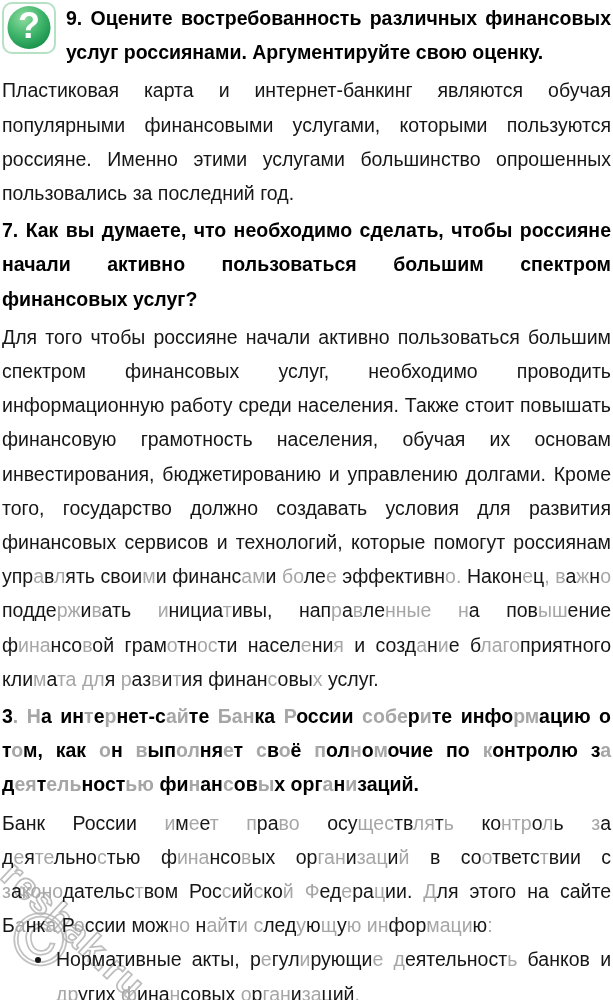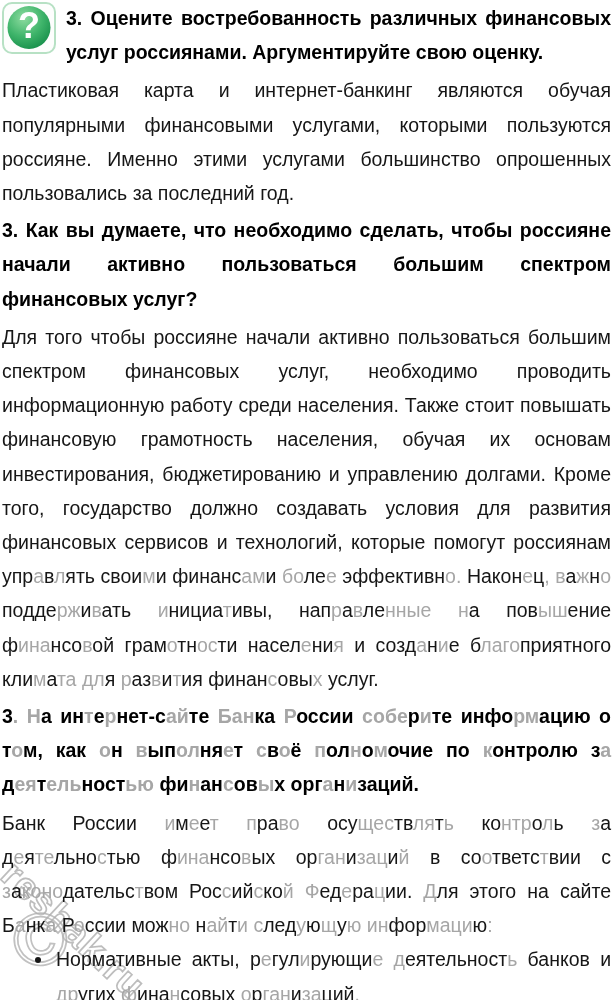--- a/index.html
+++ b/index.html
@@ -66,26 +66,26 @@
             <stop offset="0%" stop-color="#8edca0"></stop>
             <stop offset="55%" stop-color="#3eb46a"></stop>
             <stop offset="100%" stop-color="#148c48"></stop>
           </radialGradient>
         </defs>
         <rect x="1" y="1" width="52" height="50" rx="9" fill="#fdfefd" stroke-width="2" stroke="#b7e1c4"></rect>
         <circle cx="27" cy="25.5" r="21.5" fill="url(#gq)"></circle>
         <text x="27" y="36" text-anchor="middle" font-size="36" font-weight="bold" font-family="Liberation Sans, sans-serif" fill="#ffffff">?</text>
       </svg>
     </div>
-    <h2 class="heading">3. Оцените востребованность различных финансовых услуг россиянами. Аргументируйте свою оценку.</h2>
+    <h2 class="heading">9. Оцените востребованность различных финансовых услуг россиянами. Аргументируйте свою оценку.</h2>
     <p class="answer">Пластиковая карта и интернет-банкинг являются обучая популярными финансовыми услугами, которыми пользуются россияне. Именно этими услугами большинство опрошенных пользовались за последний год.</p>
   </section>
 
   <section>
-    <h2 class="heading">3. Как вы думаете, что необходимо сделать, чтобы россияне начали активно пользоваться большим спектром финансовых услуг?</h2>
+    <h2 class="heading">7. Как вы думаете, что необходимо сделать, чтобы россияне начали активно пользоваться большим спектром финансовых услуг?</h2>
     <p class="answer"><span>Для того чтобы россияне начали активно пользоваться большим спектром финансовых услуг, необходимо проводить информационную работу среди населения. Также стоит повышать финансовую грамотность населения, обучая их основам инвестирования, бюджетированию и управлению долгами. Кроме того, государство должно создавать условия для развития финансовых сервисов и технологий, которые помогут россиянам </span><span><span>у</span><span>п</span><span>р</span><span style="color: rgb(166, 166, 166);">а</span><span>в</span><span style="color: rgb(166, 166, 166);">л</span><span>я</span><span>т</span><span>ь</span> <span>с</span><span>в</span><span>о</span><span>и</span><span style="color: rgb(166, 166, 166);">м</span><span>и</span> <span>ф</span><span>и</span><span>н</span><span>а</span><span>н</span><span>с</span><span style="color: rgb(166, 166, 166);">а</span><span style="color: rgb(166, 166, 166);">м</span><span>и</span> <span style="color: rgb(166, 166, 166);">б</span><span style="color: rgb(166, 166, 166);">о</span><span>л</span><span>е</span><span style="color: rgb(166, 166, 166);">е</span> <span>э</span><span>ф</span><span>ф</span><span>е</span><span>к</span><span>т</span><span>и</span><span>в</span><span>н</span><span style="color: rgb(166, 166, 166);">о</span><span style="color: rgb(166, 166, 166);">.</span> <span>Н</span><span>а</span><span>к</span><span>о</span><span>н</span><span style="color: rgb(166, 166, 166);">е</span><span>ц</span><span style="color: rgb(166, 166, 166);">,</span> <span style="color: rgb(166, 166, 166);">в</span><span>а</span><span style="color: rgb(166, 166, 166);">ж</span><span>н</span><span style="color: rgb(166, 166, 166);">о</span> <span>п</span><span>о</span><span>д</span><span>д</span><span>е</span><span style="color: rgb(166, 166, 166);">р</span><span style="color: rgb(166, 166, 166);">ж</span><span>и</span><span style="color: rgb(166, 166, 166);">в</span><span>а</span><span>т</span><span>ь</span> <span style="color: rgb(166, 166, 166);">и</span><span>н</span><span>и</span><span>ц</span><span>и</span><span>а</span><span style="color: rgb(166, 166, 166);">т</span><span>и</span><span>в</span><span>ы</span><span>,</span> <span>н</span><span>а</span><span>п</span><span style="color: rgb(166, 166, 166);">р</span><span>а</span><span style="color: rgb(166, 166, 166);">в</span><span>л</span><span>е</span><span style="color: rgb(166, 166, 166);">н</span><span style="color: rgb(166, 166, 166);">н</span><span style="color: rgb(166, 166, 166);">ы</span><span style="color: rgb(166, 166, 166);">е</span> <span style="color: rgb(166, 166, 166);">н</span><span>а</span> <span>п</span><span>о</span><span>в</span><span style="color: rgb(166, 166, 166);">ы</span><span style="color: rgb(166, 166, 166);">ш</span><span>е</span><span>н</span><span>и</span><span>е</span> <span>ф</span><span style="color: rgb(166, 166, 166);">и</span><span style="color: rgb(166, 166, 166);">н</span><span style="color: rgb(166, 166, 166);">а</span><span>н</span><span>с</span><span>о</span><span style="color: rgb(166, 166, 166);">в</span><span>о</span><span>й</span> <span>г</span><span>р</span><span>а</span><span>м</span><span style="color: rgb(166, 166, 166);">о</span><span>т</span><span>н</span><span style="color: rgb(166, 166, 166);">о</span><span style="color: rgb(166, 166, 166);">с</span><span>т</span><span>и</span> <span>н</span><span>а</span><span>с</span><span>е</span><span>л</span><span style="color: rgb(166, 166, 166);">е</span><span>н</span><span>и</span><span style="color: rgb(166, 166, 166);">я</span> <span>и</span> <span>с</span><span>о</span><span>з</span><span>д</span><span style="color: rgb(166, 166, 166);">а</span><span>н</span><span style="color: rgb(166, 166, 166);">и</span><span>е</span> <span>б</span><span style="color: rgb(166, 166, 166);">л</span><span style="color: rgb(166, 166, 166);">а</span><span style="color: rgb(166, 166, 166);">г</span><span style="color: rgb(166, 166, 166);">о</span><span>п</span><span>р</span><span>и</span><span>я</span><span>т</span><span>н</span><span>о</span><span>г</span><span>о</span> <span>к</span><span>л</span><span>и</span><span style="color: rgb(166, 166, 166);">м</span><span>а</span><span style="color: rgb(166, 166, 166);">т</span><span style="color: rgb(166, 166, 166);">а</span> <span style="color: rgb(166, 166, 166);">д</span><span style="color: rgb(166, 166, 166);">л</span><span>я</span> <span style="color: rgb(166, 166, 166);">р</span><span>а</span><span>з</span><span style="color: rgb(166, 166, 166);">в</span><span>и</span><span style="color: rgb(166, 166, 166);">т</span><span>и</span><span>я</span> <span>ф</span><span>и</span><span>н</span><span>а</span><span>н</span><span style="color: rgb(166, 166, 166);">с</span><span>о</span><span>в</span><span>ы</span><span style="color: rgb(166, 166, 166);">х</span> <span>у</span><span>с</span><span>л</span><span>у</span><span>г</span><span>.</span></span></p>
   </section>
 
   <section>
     <h2 class="heading"><span>3</span><span style="color: rgb(166, 166, 166);">.</span> <span style="color: rgb(166, 166, 166);">Н</span><span>а</span> <span>и</span><span>н</span><span style="color: rgb(166, 166, 166);">т</span><span>е</span><span style="color: rgb(166, 166, 166);">р</span><span>н</span><span>е</span><span>т</span><span>-</span><span>с</span><span style="color: rgb(166, 166, 166);">а</span><span style="color: rgb(166, 166, 166);">й</span><span>т</span><span>е</span> <span style="color: rgb(166, 166, 166);">Б</span><span style="color: rgb(166, 166, 166);">а</span><span style="color: rgb(166, 166, 166);">н</span><span>к</span><span>а</span> <span style="color: rgb(166, 166, 166);">Р</span><span>о</span><span>с</span><span>с</span><span>и</span><span>и</span> <span style="color: rgb(166, 166, 166);">с</span><span style="color: rgb(166, 166, 166);">о</span><span style="color: rgb(166, 166, 166);">б</span><span style="color: rgb(166, 166, 166);">е</span><span>р</span><span style="color: rgb(166, 166, 166);">и</span><span>т</span><span>е</span> <span>и</span><span>н</span><span>ф</span><span>о</span><span style="color: rgb(166, 166, 166);">р</span><span style="color: rgb(166, 166, 166);">м</span><span>а</span><span>ц</span><span>и</span><span>ю</span> <span>о</span> <span>т</span><span style="color: rgb(166, 166, 166);">о</span><span>м</span><span>,</span> <span>к</span><span>а</span><span>к</span> <span style="color: rgb(166, 166, 166);">о</span><span>н</span> <span style="color: rgb(166, 166, 166);">в</span><span>ы</span><span>п</span><span style="color: rgb(166, 166, 166);">о</span><span style="color: rgb(166, 166, 166);">л</span><span>н</span><span>я</span><span style="color: rgb(166, 166, 166);">е</span><span>т</span> <span style="color: rgb(166, 166, 166);">с</span><span>в</span><span style="color: rgb(166, 166, 166);">о</span><span>ё</span> <span style="color: rgb(166, 166, 166);">п</span><span>о</span><span>л</span><span style="color: rgb(166, 166, 166);">н</span><span>о</span><span style="color: rgb(166, 166, 166);">м</span><span>о</span><span>ч</span><span>и</span><span>е</span> <span>п</span><span>о</span> <span style="color: rgb(166, 166, 166);">к</span><span>о</span><span>н</span><span>т</span><span>р</span><span>о</span><span>л</span><span>ю</span> <span>з</span><span style="color: rgb(166, 166, 166);">а</span> <span>д</span><span style="color: rgb(166, 166, 166);">е</span><span style="color: rgb(166, 166, 166);">я</span><span>т</span><span style="color: rgb(166, 166, 166);">е</span><span style="color: rgb(166, 166, 166);">л</span><span style="color: rgb(166, 166, 166);">ь</span><span>н</span><span>о</span><span>с</span><span>т</span><span style="color: rgb(166, 166, 166);">ь</span><span style="color: rgb(166, 166, 166);">ю</span> <span>ф</span><span>и</span><span style="color: rgb(166, 166, 166);">н</span><span>а</span><span>н</span><span style="color: rgb(166, 166, 166);">с</span><span>о</span><span>в</span><span style="color: rgb(166, 166, 166);">ы</span><span>х</span> <span>о</span><span>р</span><span>г</span><span style="color: rgb(166, 166, 166);">а</span><span>н</span><span style="color: rgb(166, 166, 166);">и</span><span>з</span><span>а</span><span>ц</span><span>и</span><span>й</span><span>.</span></h2>
     <p class="answer"><span>Б</span><span>а</span><span>н</span><span>к</span> <span>Р</span><span>о</span><span>с</span><span>с</span><span>и</span><span>и</span> <span style="color: rgb(166, 166, 166);">и</span><span>м</span><span style="color: rgb(166, 166, 166);">е</span><span>е</span><span style="color: rgb(166, 166, 166);">т</span> <span style="color: rgb(166, 166, 166);">п</span><span>р</span><span>а</span><span style="color: rgb(166, 166, 166);">в</span><span style="color: rgb(166, 166, 166);">о</span> <span>о</span><span>с</span><span>у</span><span style="color: rgb(166, 166, 166);">щ</span><span style="color: rgb(166, 166, 166);">е</span><span style="color: rgb(166, 166, 166);">с</span><span>т</span><span>в</span><span style="color: rgb(166, 166, 166);">л</span><span style="color: rgb(166, 166, 166);">я</span><span>т</span><span style="color: rgb(166, 166, 166);">ь</span> <span>к</span><span>о</span><span style="color: rgb(166, 166, 166);">н</span><span style="color: rgb(166, 166, 166);">т</span><span style="color: rgb(166, 166, 166);">р</span><span>о</span><span style="color: rgb(166, 166, 166);">л</span><span>ь</span> <span style="color: rgb(166, 166, 166);">з</span><span>а</span> <span>д</span><span style="color: rgb(166, 166, 166);">е</span><span>я</span><span style="color: rgb(166, 166, 166);">т</span><span style="color: rgb(166, 166, 166);">е</span><span>л</span><span>ь</span><span>н</span><span>о</span><span style="color: rgb(166, 166, 166);">с</span><span>т</span><span>ь</span><span>ю</span> <span>ф</span><span style="color: rgb(166, 166, 166);">и</span><span style="color: rgb(166, 166, 166);">н</span><span style="color: rgb(166, 166, 166);">а</span><span>н</span><span>с</span><span>о</span><span style="color: rgb(166, 166, 166);">в</span><span>ы</span><span>х</span> <span>о</span><span>р</span><span style="color: rgb(166, 166, 166);">г</span><span style="color: rgb(166, 166, 166);">а</span><span style="color: rgb(166, 166, 166);">н</span><span>и</span><span style="color: rgb(166, 166, 166);">з</span><span style="color: rgb(166, 166, 166);">а</span><span style="color: rgb(166, 166, 166);">ц</span><span>и</span><span style="color: rgb(166, 166, 166);">й</span> <span>в</span> <span>с</span><span>о</span><span style="color: rgb(166, 166, 166);">о</span><span>т</span><span>в</span><span>е</span><span>т</span><span>с</span><span style="color: rgb(166, 166, 166);">т</span><span>в</span><span>и</span><span>и</span> <span>с</span> <span style="color: rgb(166, 166, 166);">з</span><span>а</span><span style="color: rgb(166, 166, 166);">к</span><span style="color: rgb(166, 166, 166);">о</span><span style="color: rgb(166, 166, 166);">н</span><span style="color: rgb(166, 166, 166);">о</span><span>д</span><span>а</span><span>т</span><span>е</span><span>л</span><span>ь</span><span>с</span><span style="color: rgb(166, 166, 166);">т</span><span>в</span><span>о</span><span>м</span> <span>Р</span><span>о</span><span>с</span><span style="color: rgb(166, 166, 166);">с</span><span>и</span><span>й</span><span style="color: rgb(166, 166, 166);">с</span><span>к</span><span>о</span><span style="color: rgb(166, 166, 166);">й</span> <span style="color: rgb(166, 166, 166);">Ф</span><span>е</span><span>д</span><span style="color: rgb(166, 166, 166);">е</span><span>р</span><span>а</span><span style="color: rgb(166, 166, 166);">ц</span><span>и</span><span>и</span><span>.</span> <span style="color: rgb(166, 166, 166);">Д</span><span>л</span><span>я</span> <span>э</span><span>т</span><span>о</span><span>г</span><span>о</span> <span>н</span><span>а</span> <span>с</span><span>а</span><span>й</span><span>т</span><span>е</span> <span>Б</span><span style="color: rgb(166, 166, 166);">а</span><span>н</span><span>к</span><span style="color: rgb(166, 166, 166);">а</span> <span>Р</span><span style="color: rgb(166, 166, 166);">о</span><span>с</span><span>с</span><span>и</span><span>и</span> <span>м</span><span>о</span><span>ж</span><span style="color: rgb(166, 166, 166);">н</span><span style="color: rgb(166, 166, 166);">о</span> <span>н</span><span style="color: rgb(166, 166, 166);">а</span><span style="color: rgb(166, 166, 166);">й</span><span>т</span><span style="color: rgb(166, 166, 166);">и</span> <span style="color: rgb(166, 166, 166);">с</span><span>л</span><span>е</span><span>д</span><span style="color: rgb(166, 166, 166);">у</span><span>ю</span><span style="color: rgb(166, 166, 166);">щ</span><span>у</span><span style="color: rgb(166, 166, 166);">ю</span> <span style="color: rgb(166, 166, 166);">и</span><span style="color: rgb(166, 166, 166);">н</span><span>ф</span><span>о</span><span>р</span><span style="color: rgb(166, 166, 166);">м</span><span style="color: rgb(166, 166, 166);">а</span><span style="color: rgb(166, 166, 166);">ц</span><span style="color: rgb(166, 166, 166);">и</span><span>ю</span><span style="color: rgb(166, 166, 166);">:</span></p>
     <ul class="bullets">
       <li><span>Н</span><span>о</span><span>р</span><span>м</span><span>а</span><span>т</span><span>и</span><span>в</span><span>н</span><span>ы</span><span>е</span> <span>а</span><span>к</span><span>т</span><span>ы</span><span>,</span> <span>р</span><span style="color: rgb(166, 166, 166);">е</span><span>г</span><span>у</span><span>л</span><span style="color: rgb(166, 166, 166);">и</span><span>р</span><span>у</span><span>ю</span><span>щ</span><span>и</span><span style="color: rgb(166, 166, 166);">е</span> <span style="color: rgb(166, 166, 166);">д</span><span>е</span><span>я</span><span>т</span><span>е</span><span>л</span><span>ь</span><span>н</span><span>о</span><span>с</span><span>т</span><span style="color: rgb(166, 166, 166);">ь</span> <span>б</span><span>а</span><span>н</span><span>к</span><span>о</span><span>в</span> <span>и</span> <span style="color: rgb(166, 166, 166);">д</span><span style="color: rgb(166, 166, 166);">р</span><span>у</span><span>г</span><span>и</span><span>х</span> <span style="color: rgb(166, 166, 166);">ф</span><span>и</span><span>н</span><span>а</span><span style="color: rgb(166, 166, 166);">н</span><span>с</span><span>о</span><span>в</span><span>ы</span><span>х</span> <span style="color: rgb(166, 166, 166);">о</span><span>р</span><span style="color: rgb(166, 166, 166);">г</span><span style="color: rgb(166, 166, 166);">а</span><span style="color: rgb(166, 166, 166);">н</span><span>и</span><span style="color: rgb(166, 166, 166);">з</span><span style="color: rgb(166, 166, 166);">а</span><span>ц</span><span>и</span><span>й</span><span style="color: rgb(166, 166, 166);">.</span></li>
     </ul>
   </section>

